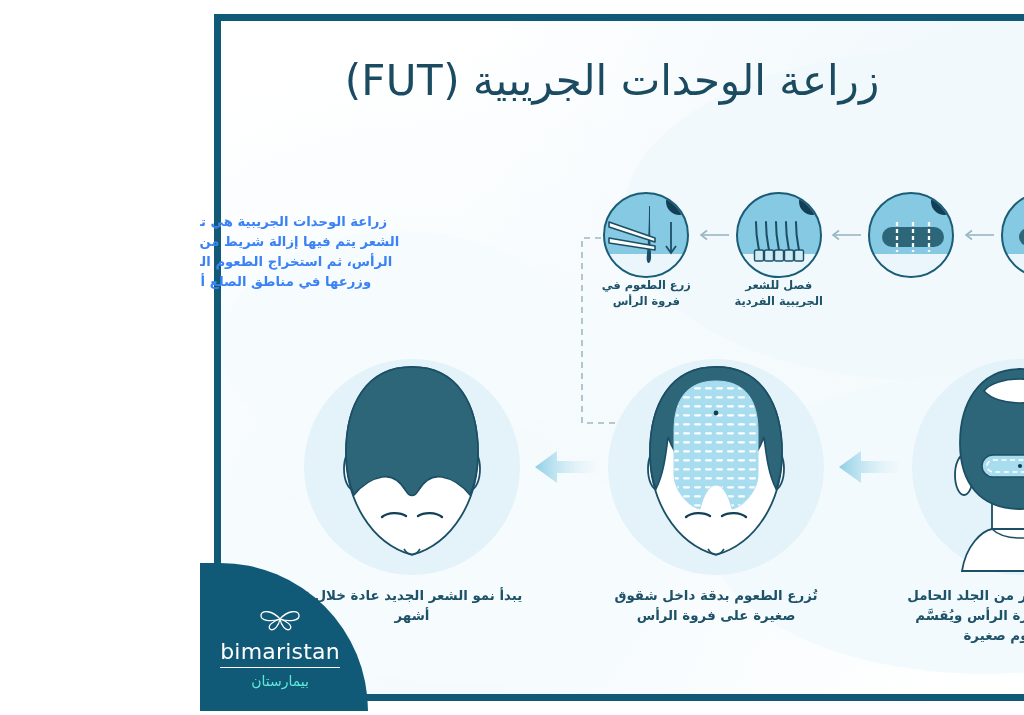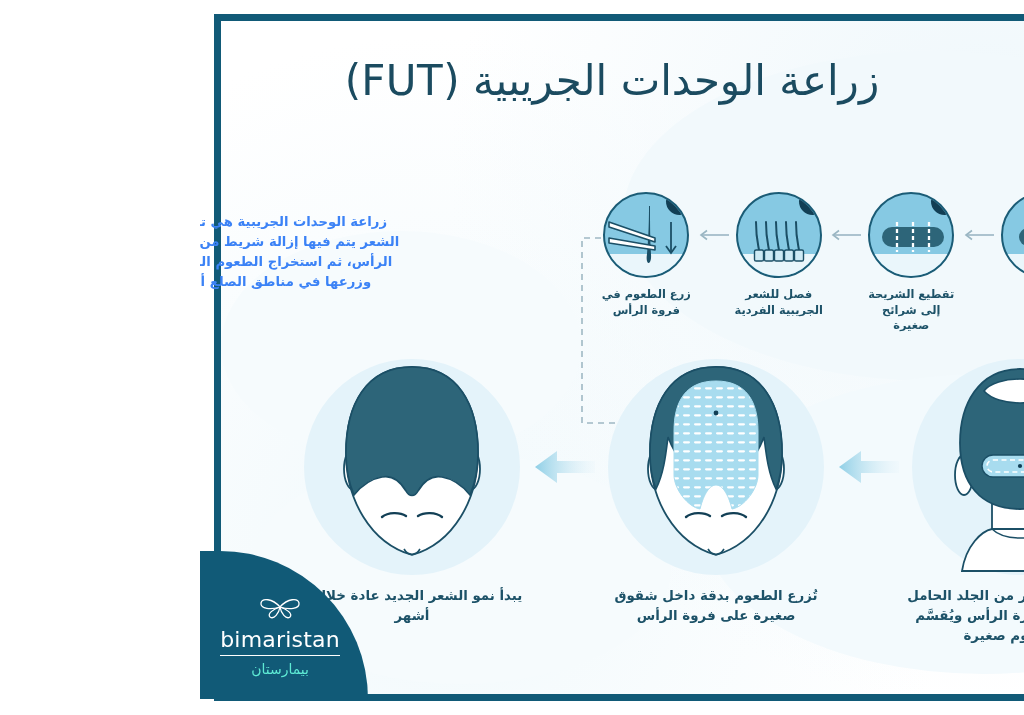--- a/index.html
+++ b/index.html
@@ -117,21 +117,21 @@
     width: 27px; height: 27px;
     border-radius: 50%;
     background: #123f55;
     color: #ffffff;
     font-size: 14px;
     font-weight: 700;
     display: flex; align-items: center; justify-content: center;
     z-index: 4;
   }
   .step-label {
-    margin-top: 9px;
+    margin-top: 0;
     font-size: 11.4px;
     line-height: 1.38;
     color: #1d5268;
     font-weight: 700;
     direction: rtl;
   }
   .step-arrow {
     width: 40px;
     height: 86px;
     display: flex; align-items: center; justify-content: center;
@@ -179,21 +179,21 @@
     line-height: 1.5;
     color: #1d5268;
     font-weight: 700;
     direction: rtl;
   }
   .cap-gap { width: 62px; flex: 0 0 auto; }
 
   
   .logo-badge {
     position: absolute;
-    left: 0px; bottom: 16px;
+    left: 0px; bottom: 4px;
     width: 168px; height: 148px;
     background: #115a77;
     border-top-right-radius: 148px;
     overflow: hidden;
   }
   .logo-inner {
     position: absolute;
     left: 12px; bottom: 22px;
     width: 136px;
     text-align: center;
@@ -265,21 +265,20 @@
       <div class="step-circle">
         <div class="lower"></div>
         <svg viewBox="0 0 86 86" width="86" height="86" style="position:absolute;left:0;top:0;">
           <rect x="12" y="33" width="62" height="20" rx="10" fill="#2D6579"></rect>
           <line x1="27" y1="28" x2="27" y2="58" stroke="#ffffff" stroke-width="2.3" stroke-dasharray="4 3"></line>
           <line x1="43" y1="28" x2="43" y2="58" stroke="#ffffff" stroke-width="2.3" stroke-dasharray="4 3"></line>
           <line x1="59" y1="28" x2="59" y2="58" stroke="#ffffff" stroke-width="2.3" stroke-dasharray="4 3"></line>
         </svg>
         <div class="badge">٢</div>
       </div>
-      <div class="step-label">تقطيع الشريحة إلى شرائح صغيرة</div>
     </div>
 
     <div class="step-arrow">
       <svg width="34" height="12" viewBox="0 0 34 12">
         <line x1="33" y1="6" x2="6" y2="6" stroke="#9ab6c3" stroke-width="1.6"></line>
         <polyline points="11,1.5 5,6 11,10.5" fill="none" stroke="#9ab6c3" stroke-width="1.6"></polyline>
       </svg>
     </div>
 
     <div class="step">

